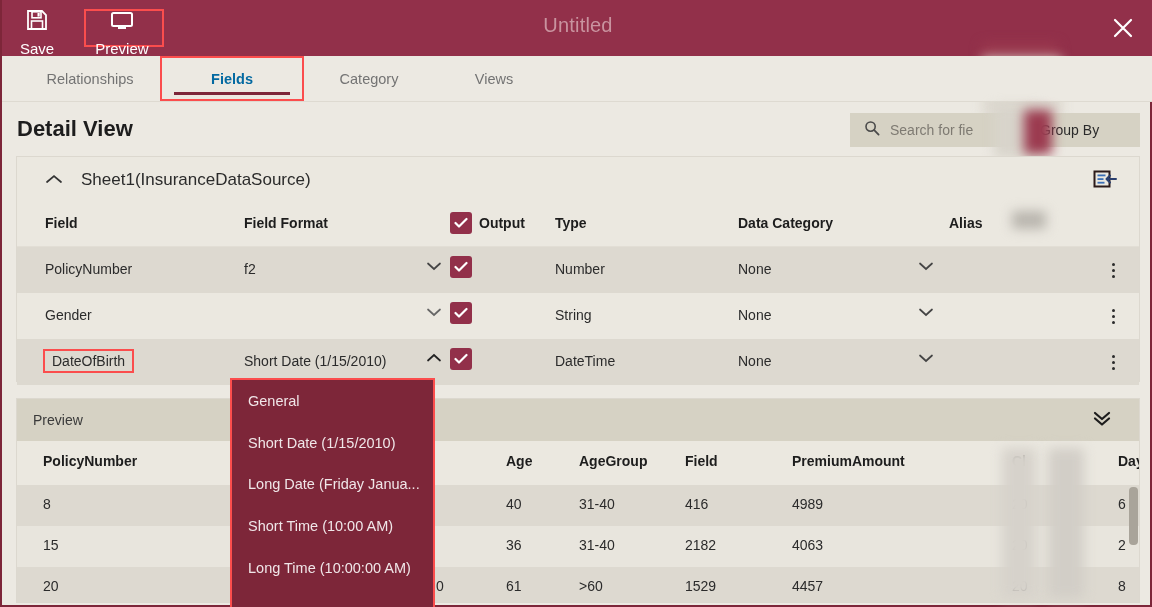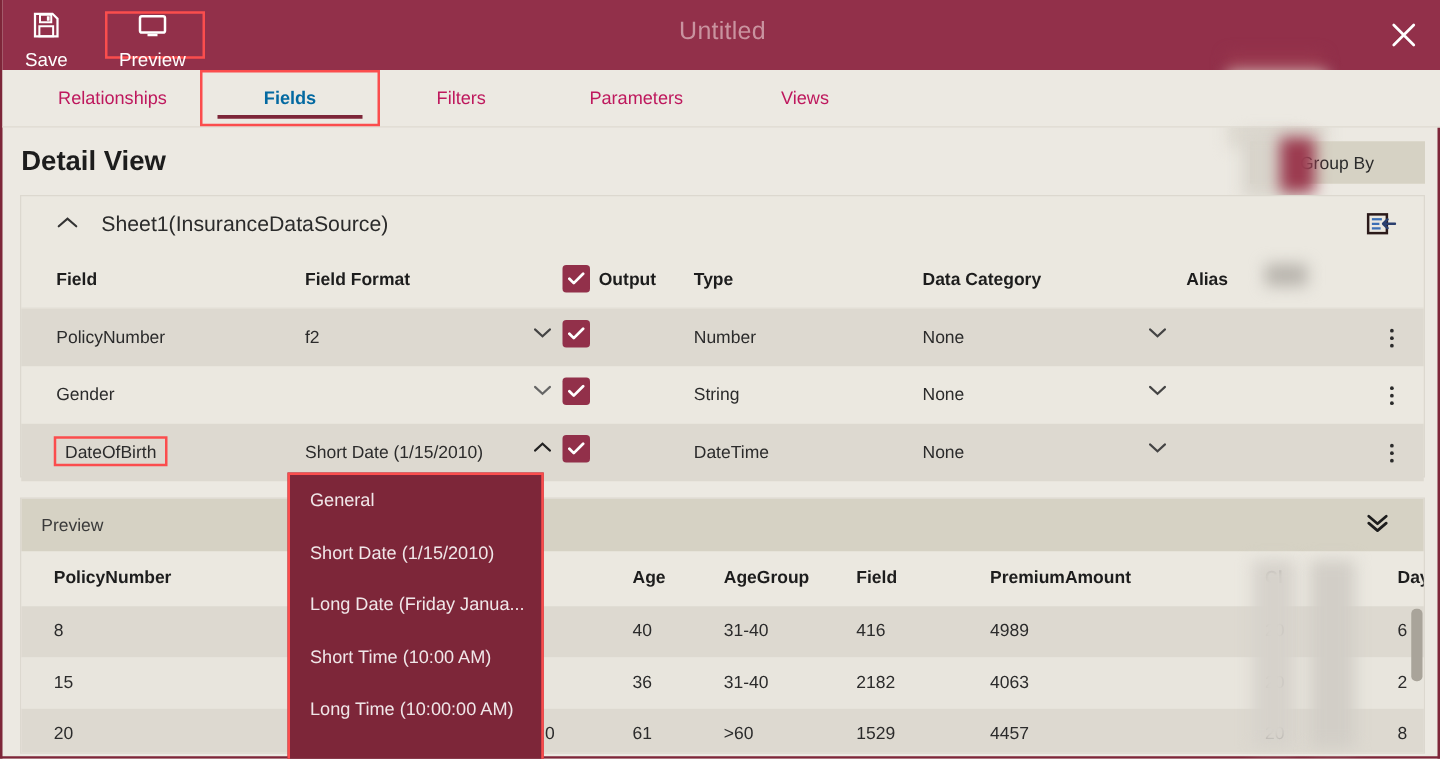--- a/index.html
+++ b/index.html
@@ -50,21 +50,21 @@
   
   .tabstrip {
     position: absolute; left: 0; top: 56px;
     width: 1152px; height: 46px;
     background: #ece9e2;
     display: flex; align-items: stretch;
     border-bottom: 1px solid #dedad1;
   }
   .tab {
     display: flex; align-items: center; justify-content: center;
-    font-size: 14.5px; color: #be185d;
+    font-size: 14.5px; color: #737373;
     padding: 0 18px;
     position: relative;
   }
   .tab.t-rel { width: 140px; margin-left: 18px; }
   .tab.t-fields {
     width: 144px;
     border: 2px solid #fb4d4d;
     color: #0369a1; font-weight: bold;
   }
   .tab.t-fields::after {
@@ -264,33 +264,39 @@
   <div class="blur light" style="left:980px; top:58px; width:80px; height:60px;"></div>
 
   <div class="tabstrip">
     <div class="tab t-rel">
         <span>Relationships</span>
       </div>
     <div class="tab t-fields">
         <span>Fields</span>
       </div>
     <div class="tab t-filters">
-        <span>Filters</span>
-      </div>
-    <div class="tab t-params">
-        <span>Parameters</span>
+        <span>Category</span>
       </div>
     <div class="tab t-views">
         <span>Views</span>
       </div>
   </div>
 
   <div class="detail-head">
     <div class="detail-title">Detail View</div>
 
+    <div class="search-box">
+      <span>
+        <svg width="16" height="16" viewBox="0 0 16 16">
+          <circle cx="6.6" cy="6.6" r="4.6" fill="none" stroke="#4a4a4a" stroke-width="1.6"></circle>
+          <path d="M10.2 10.2 L14.6 14.6" stroke="#4a4a4a" stroke-width="1.8" stroke-linecap="round"></path>
+        </svg>
+      </span>
+      <span class="ph">Search for fie</span>
+    </div>
 
     <div class="groupby-btn">
       <span>Group By</span>
     </div>
   </div>
 
   <div class="blur" style="left:992px; top:106px; width:46px; height:52px; background:#d8d4cb;"></div>
   <div class="blur dark" style="left:1022px; top:110px; width:28px; height:44px;"></div>
 
   <div class="fields-panel">

